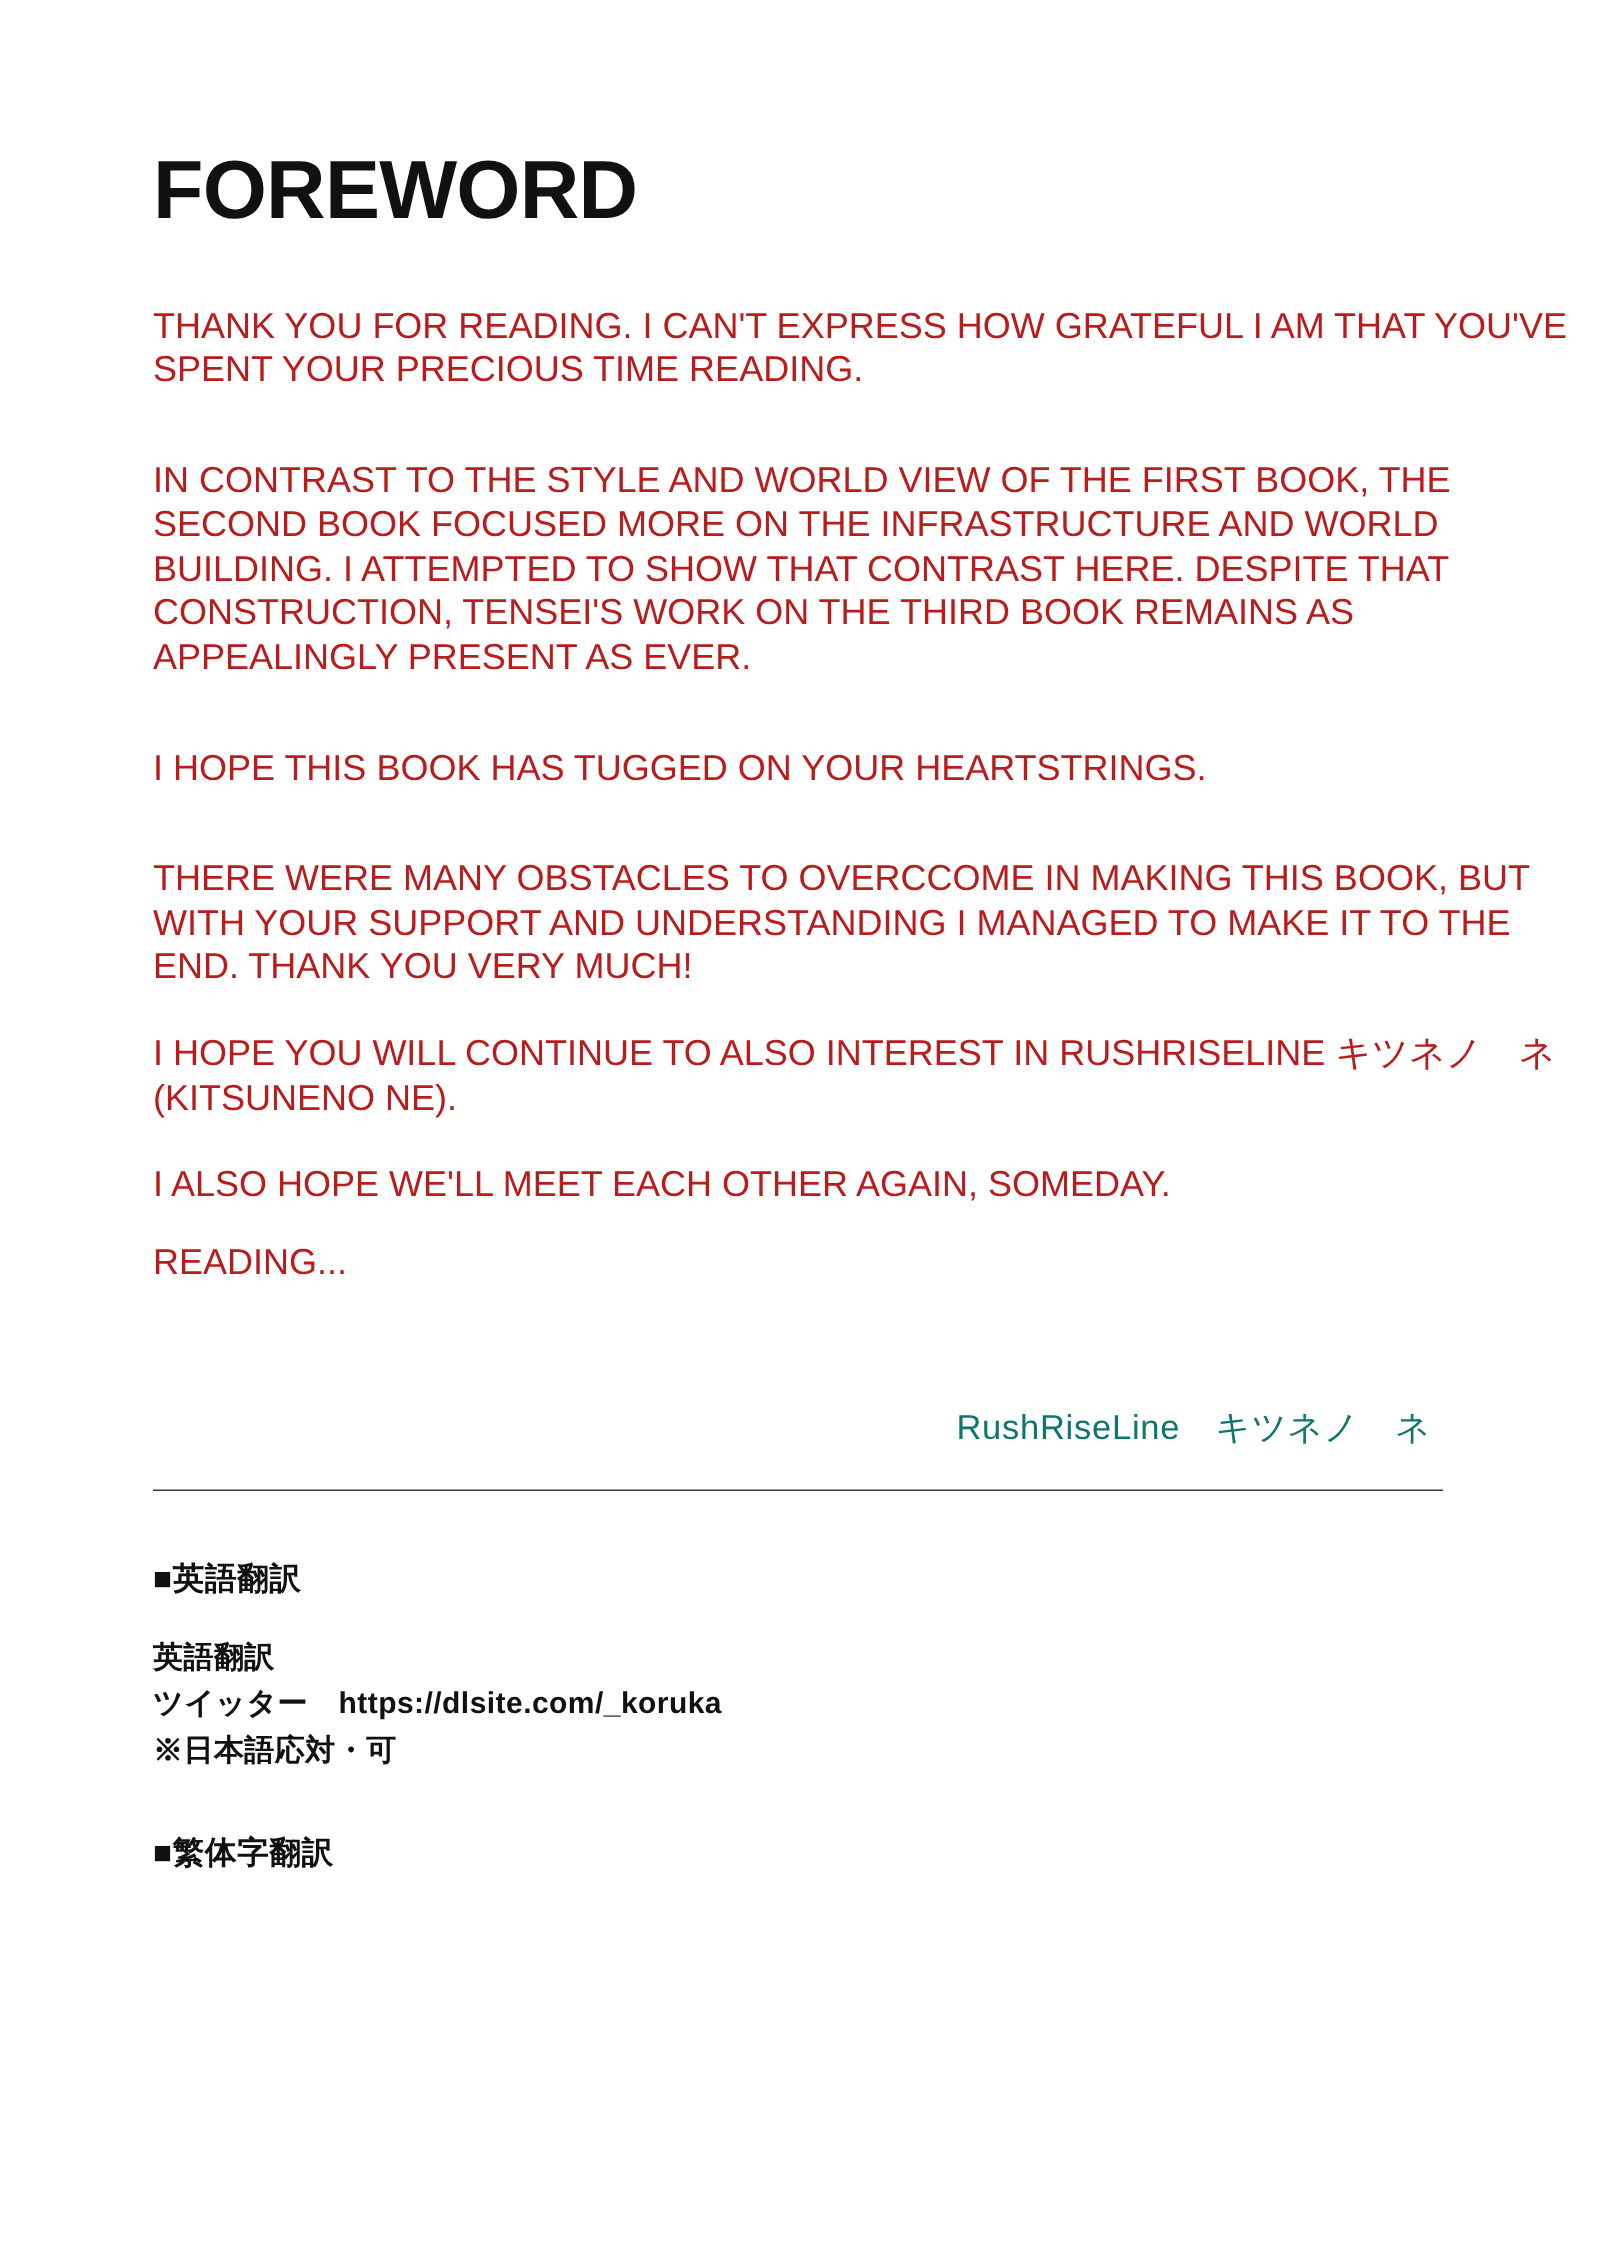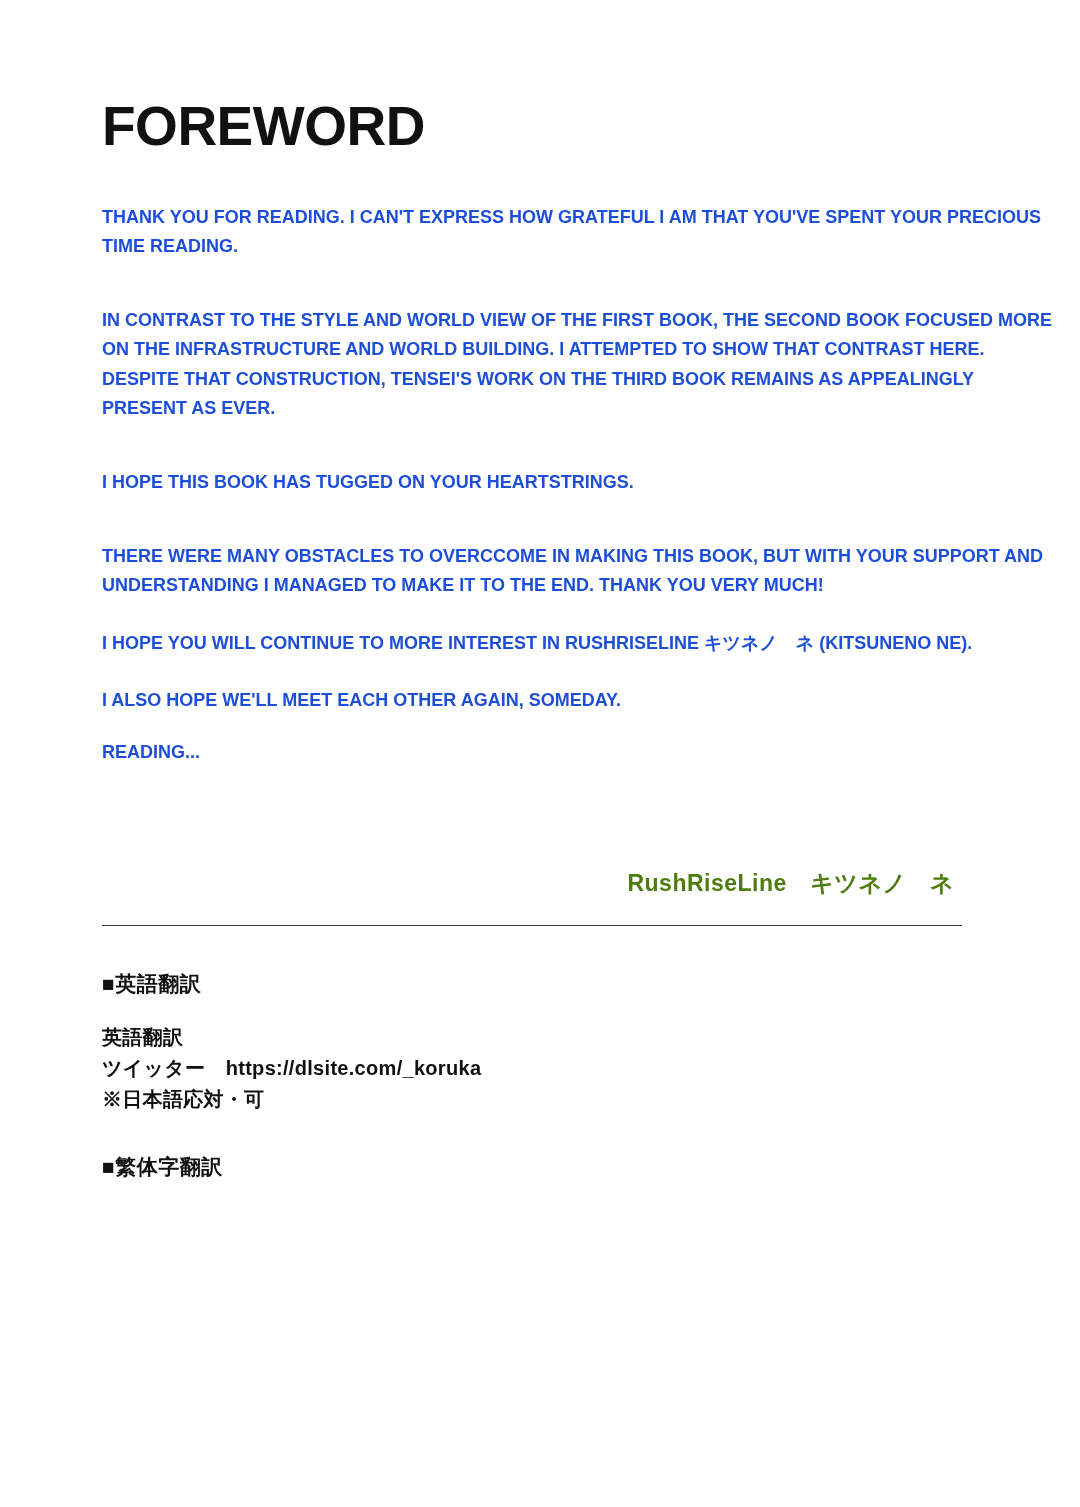--- a/index.html
+++ b/index.html
@@ -30,41 +30,40 @@
   }
   .title {
     font-size: 55px;
     font-weight: bold;
     letter-spacing: -0.5px;
     line-height: 1.1;
     margin: 0 0 46px 0;
     color: #111111;
   }
   .para {
-    font-size: 18px;
+    font-size: 24px;
     line-height: 29.6px;
     margin: 0 0 28px 0;
-    color: #1d4ed8;
+    color: #b91c1c;
     max-width: 952px;
-    font-weight: bold;
   }
   .para.gap-large {
     margin-bottom: 44px;
   }
   .para.gap-small {
     margin-bottom: 22px;
   }
   .signature {
-    margin-top: 100px;
+    margin-top: 80px;
     text-align: right;
     padding-right: 108px;
     font-size: 23px;
-    font-weight: bold;
+    font-weight: normal;
     letter-spacing: 0.5px;
-    color: #4d7c0f;
+    color: #0f766e;
   }
   .divider {
     margin-top: 26px;
     margin-right: 100px;
     height: 1px;
     background: #3a3a3a;
   }
   .footer {
     margin-top: 44px;
   }
@@ -100,21 +99,21 @@
     <h1 class="title">FOREWORD</h1>
 
     <p class="para gap-large">THANK YOU FOR READING. I CAN'T EXPRESS HOW GRATEFUL I AM THAT YOU'VE SPENT YOUR PRECIOUS TIME READING.</p>
 
     <p class="para gap-large">IN CONTRAST TO THE STYLE AND WORLD VIEW OF THE FIRST BOOK, THE SECOND BOOK FOCUSED MORE ON THE INFRASTRUCTURE AND WORLD BUILDING. I ATTEMPTED TO SHOW THAT CONTRAST HERE. DESPITE THAT CONSTRUCTION, TENSEI'S WORK ON THE THIRD BOOK REMAINS AS APPEALINGLY PRESENT AS EVER.</p>
 
     <p class="para gap-large">I HOPE THIS BOOK HAS TUGGED ON YOUR HEARTSTRINGS.</p>
 
     <p class="para">THERE WERE MANY OBSTACLES TO OVERCCOME IN MAKING THIS BOOK, BUT WITH YOUR SUPPORT AND UNDERSTANDING I MANAGED TO MAKE IT TO THE END. THANK YOU VERY MUCH!</p>
 
-    <p class="para">I HOPE YOU WILL CONTINUE TO MORE INTEREST IN RUSHRISELINE キツネノ　ネ (KITSUNENO NE).</p>
+    <p class="para">I HOPE YOU WILL CONTINUE TO ALSO INTEREST IN RUSHRISELINE キツネノ　ネ (KITSUNENO NE).</p>
 
     <p class="para gap-small">I ALSO HOPE WE'LL MEET EACH OTHER AGAIN, SOMEDAY.</p>
 
     <p class="para">READING...</p>
 
     <div class="signature">RushRiseLine　キツネノ　ネ</div>
 
     <div class="divider"></div>
 
     <div class="footer">

